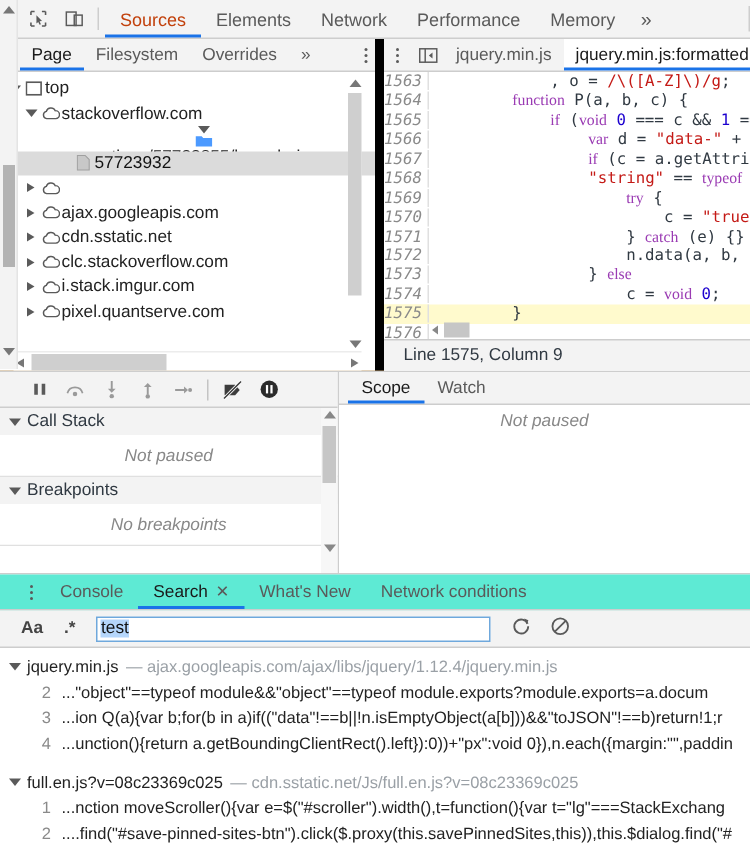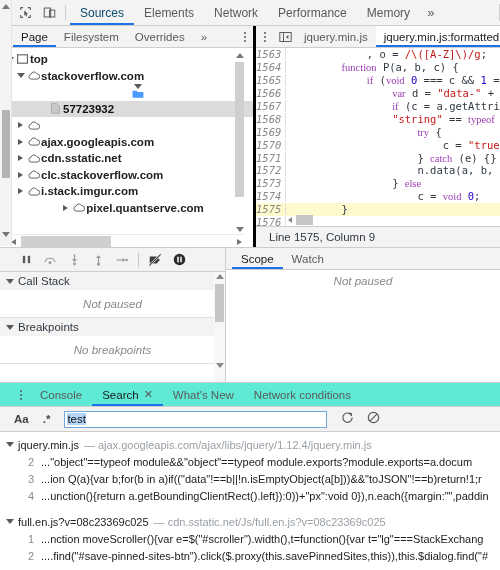--- a/index.html
+++ b/index.html
@@ -20,40 +20,40 @@
   .left-rail .dn { position:absolute; top:232px; left:2px; width:0;height:0;
         border-left:4px solid transparent;border-right:4px solid transparent;border-top:5px solid #777; }
 
   
   .maintabs { height:26px; background:#f3f3f3; border-bottom:1px solid #cdcdcd;
               display:flex; align-items:stretch; padding-left:13px; }
   .tb-icon { width:24px; display:flex; align-items:center; justify-content:center; cursor:pointer; }
   .sep { width:1px; background:#cdcdcd; margin:5px 4px; }
   .mtab { padding:0 10px; display:flex; align-items:center; font-size:12px; color:#5a5a5a;
           white-space:nowrap; cursor:pointer; }
-  .mtab.active { color:#0c4a6e; box-shadow: inset 0 -2px 0 #1a73e8; }
+  .mtab.active { color:#c2410c; box-shadow: inset 0 -2px 0 #1a73e8; }
   .mtab.more { padding:0 7px; font-size:13px; }
   .mt-right { margin-left:auto; width:1px; background:#cdcdcd; margin-top:4px; margin-bottom:4px; }
 
   
   .row-main { display:flex; height:221px; }
   .navigator { width:256px; background:#a16207; display:flex; flex-direction:column;
-               border-right:3px solid #000000; position:relative; }
+               border-right:6px solid #000000; position:relative; }
   .subtabs { height:22px; background:#f3f3f3; border-bottom:1px solid #cdcdcd;
              display:flex; align-items:stretch; padding-left:13px; }
   .stab { padding:0 8px; display:flex; align-items:center; font-size:11.5px; color:#5a5a5a; cursor:pointer;
           white-space:nowrap;}
   .stab.active { color:#1a1a1a; box-shadow: inset 0 -2px 0 #1a73e8; }
   .kebab { width:16px; display:flex; align-items:center; justify-content:center; cursor:pointer; }
   .kdot { width:2px;height:2px;background:#5a5a5a;border-radius:50%;margin:1px 0; }
   .kebab span { display:flex; flex-direction:column; align-items:center;}
 
   .tree { flex:1; overflow:hidden; position:relative; padding-top:3px; background:#fff; }
   .tnode { display:flex; align-items:center; height:16.5px; font-size:11.5px; color:#222;
-           white-space:nowrap; cursor:pointer; padding-right:4px;font-weight:bold;}
+           white-space:nowrap; cursor:pointer; padding-right:4px;}
   .tnode.sel { background:#dbdbdb; }
   .tw { width:11px; flex:none; display:flex; align-items:center; justify-content:center; }
   .tri { width:0;height:0; border-top:3.5px solid transparent; border-bottom:3.5px solid transparent;
          border-left:5px solid #5a5a5a; }
   .tri.open { border-left:4px solid transparent; border-right:4px solid transparent;
               border-top:5px solid #5a5a5a; border-bottom:0; }
   .ico { width:15px; flex:none; display:flex; align-items:center; justify-content:center; }
   .tlabel { overflow:hidden; text-overflow:clip; }
 
   .nav-vscroll { position:absolute; right:9px; top:26px; width:9px; bottom:14px; background:#fff; }
@@ -286,21 +286,21 @@
             <span class="tw">
               <i class="tri"></i>
             </span>
             <span class="ico">
               <svg width="12" height="9" viewBox="0 0 14 10">
                 <path d="M3.6 9.2A2.9 2.9 0 0 1 3.4 3.5 3.7 3.7 0 0 1 10.3 3a2.6 2.6 0 0 1 .4 6.2z" fill="none" stroke="#5a5a5a" stroke-width="1.1"></path>
               </svg>
             </span>
             <span class="tlabel">i.stack.imgur.com</span>
           </div>
-          <div class="tnode" style="padding-left: 15px; justify-content: center;">
+          <div class="tnode" style="padding-left: 15px;">
             <span class="tw">
               <i class="tri"></i>
             </span>
             <span class="ico">
               <svg width="12" height="9" viewBox="0 0 14 10">
                 <path d="M3.6 9.2A2.9 2.9 0 0 1 3.4 3.5 3.7 3.7 0 0 1 10.3 3a2.6 2.6 0 0 1 .4 6.2z" fill="none" stroke="#5a5a5a" stroke-width="1.1"></path>
               </svg>
             </span>
             <span class="tlabel">pixel.quantserve.com</span>
           </div>

